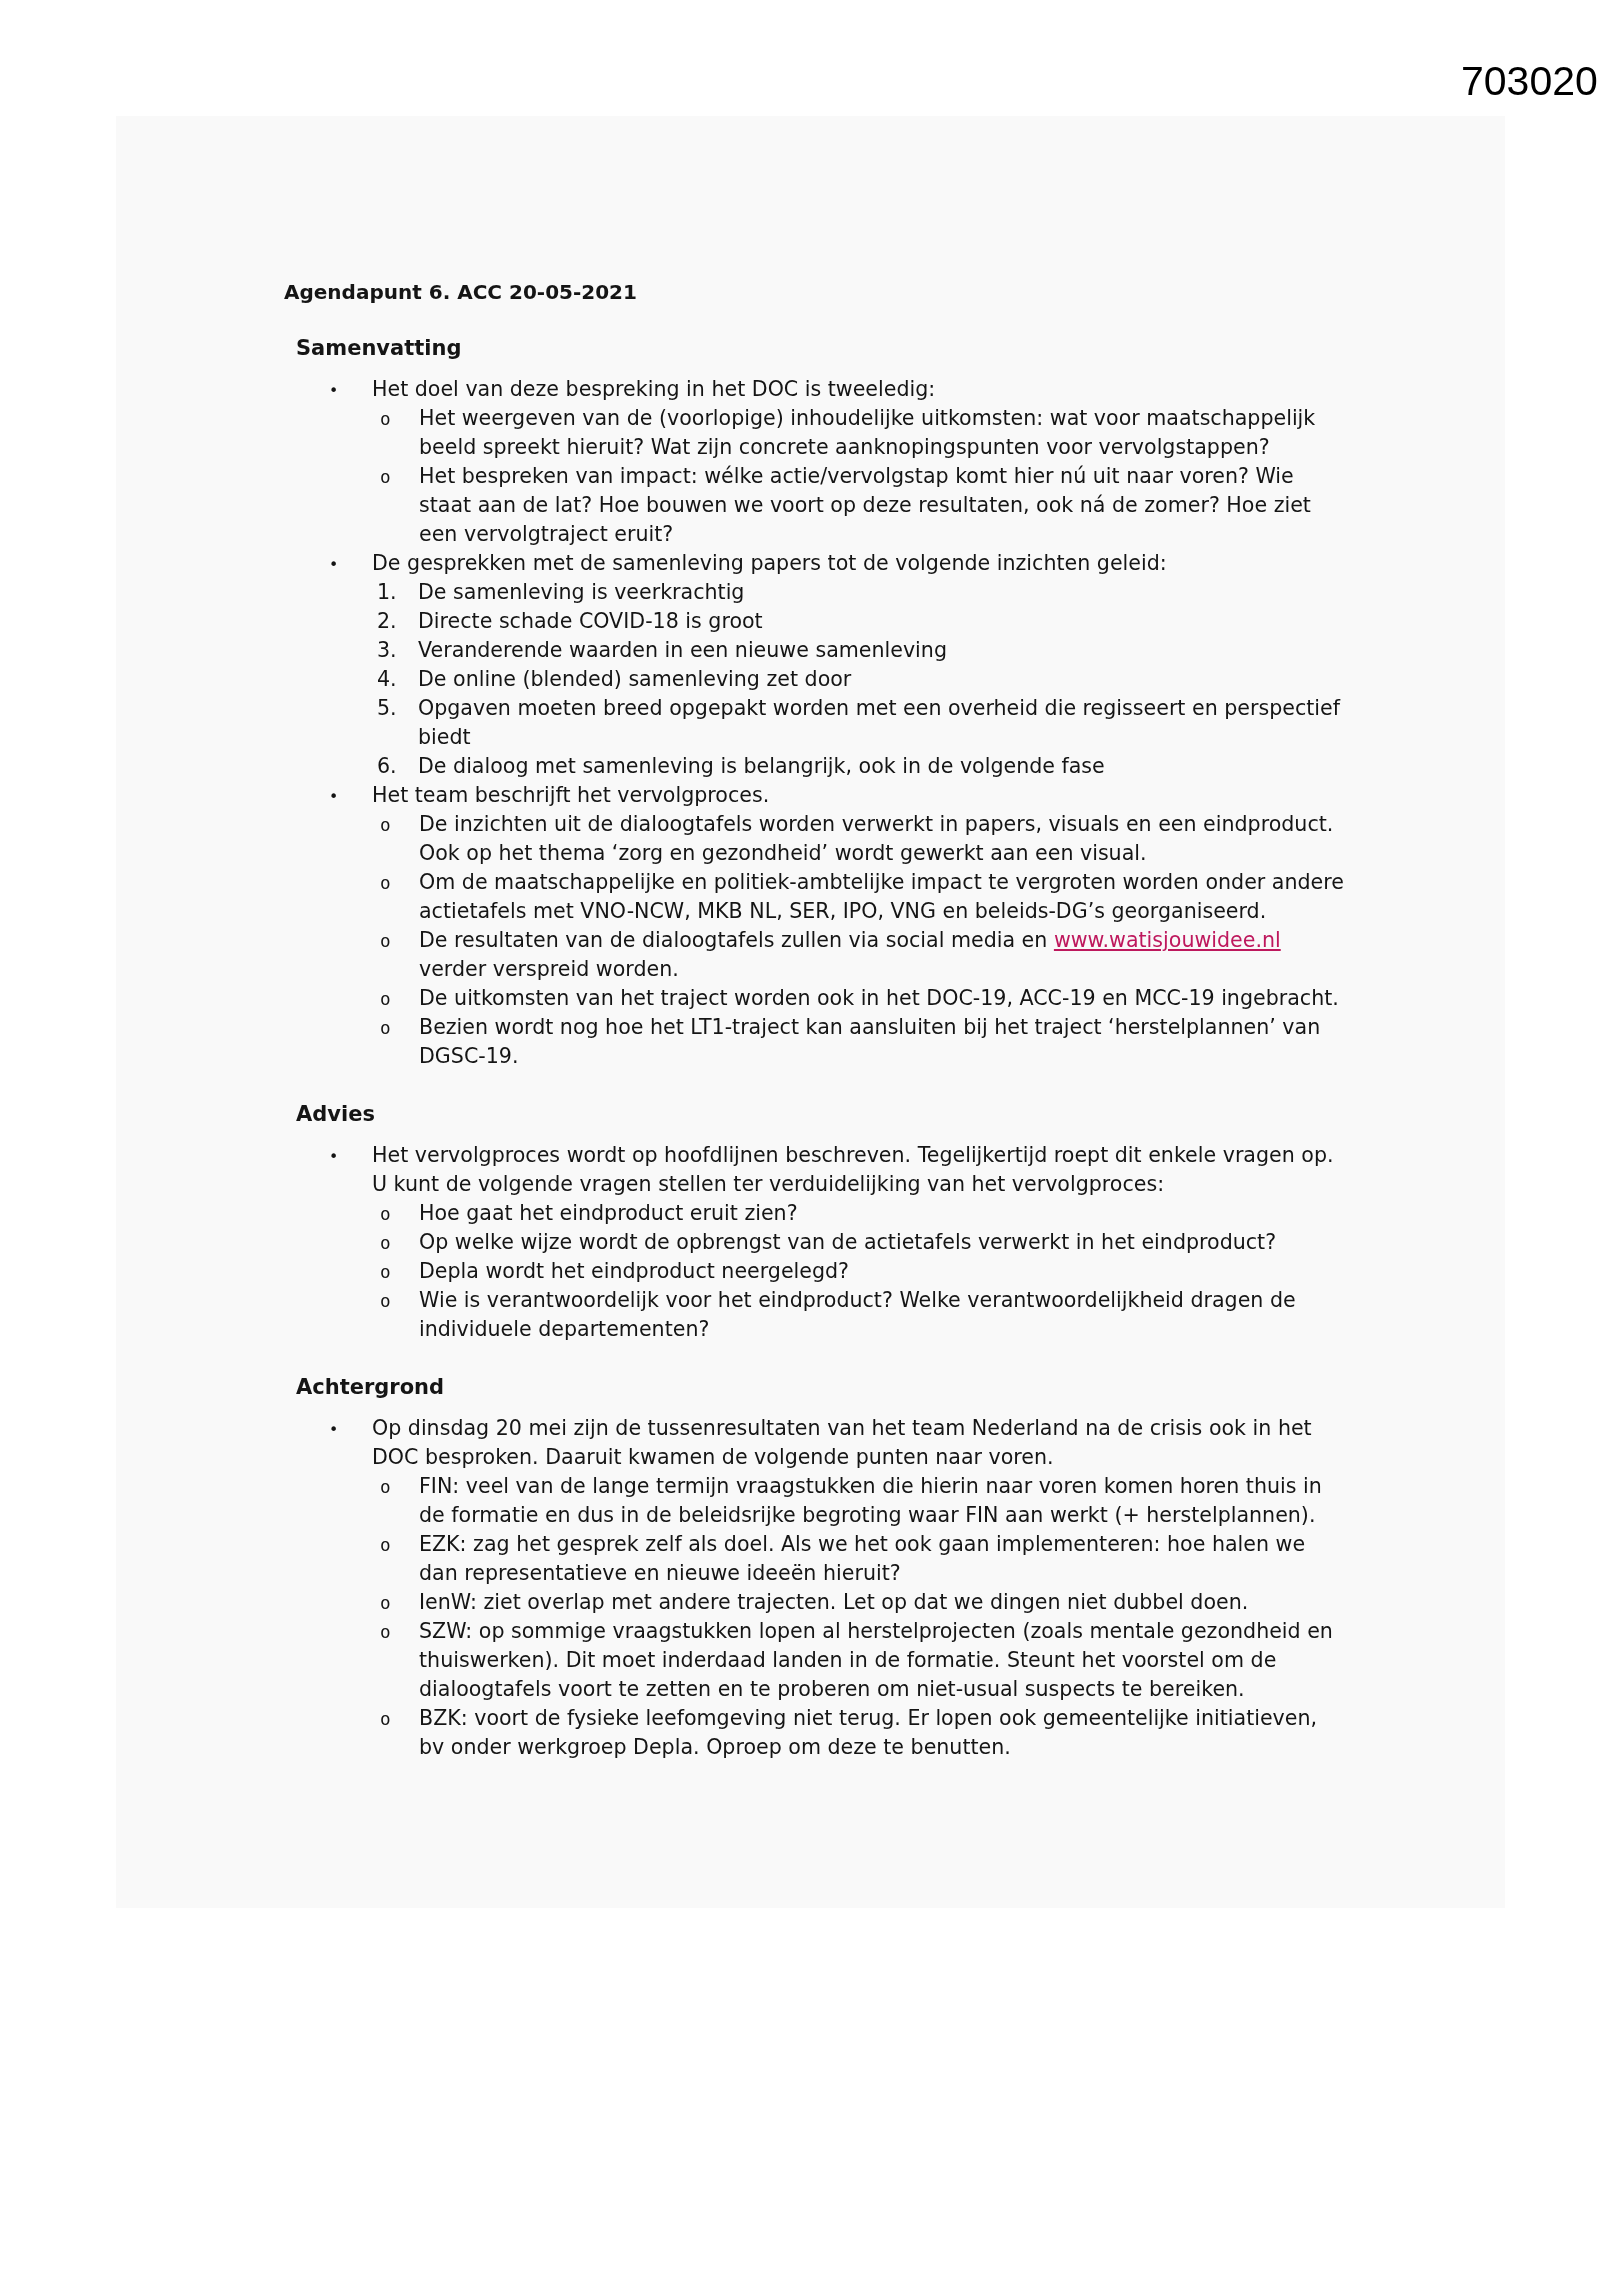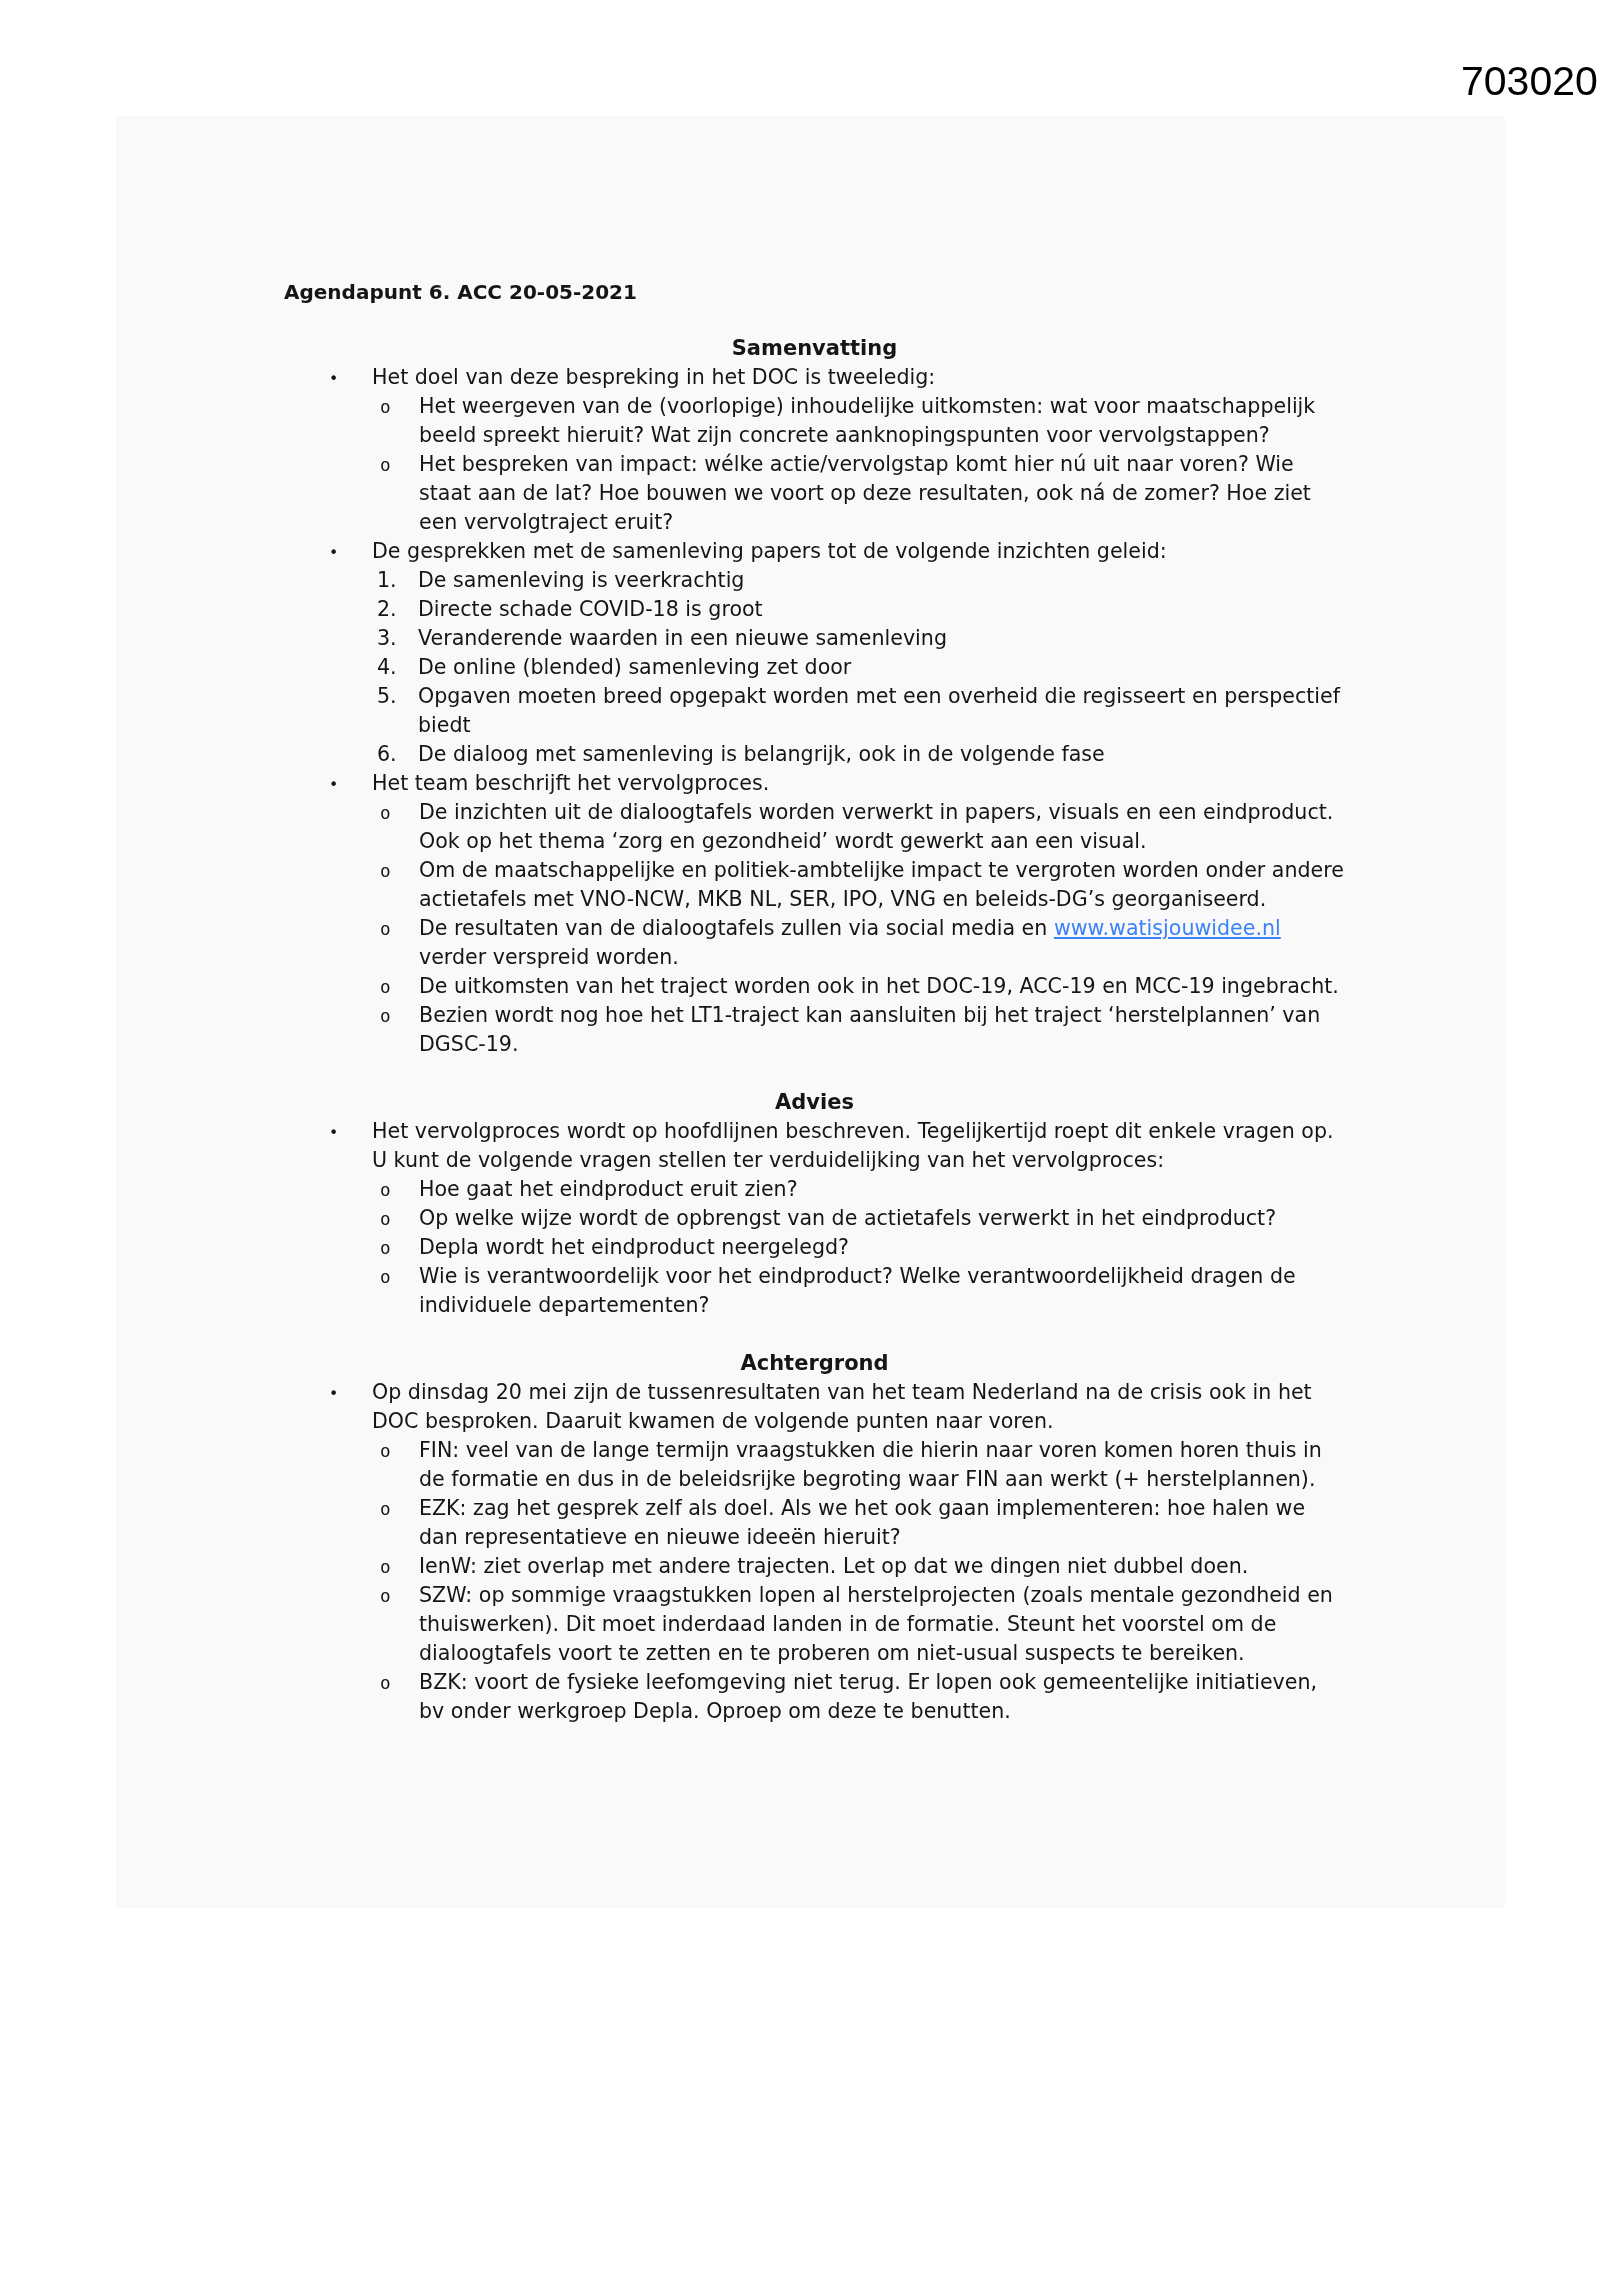--- a/index.html
+++ b/index.html
@@ -34,42 +34,41 @@
   .doc-title {
     font-weight: bold;
     font-size: 20px;
     margin: 0 0 27.4px 0;
   }
   .section { margin: 0; }
   .section + .section { margin-top: 29px; }
   .section-heading {
     font-weight: bold;
     font-size: 21px;
-    margin: 0;
-    text-align: center;
+    margin: 12px;
   }
   .li { position: relative; }
   .li1 { padding-left: 88px; }
   .li1 > .marker {
     position: absolute; left: 45px; top: 1px;
     font-size: 15.7px;
   }
   .li2 { padding-left: 135px; }
   .li2 > .marker {
     position: absolute; left: 96px; top: 1px;
     font-family: "DejaVu Sans Mono", monospace;
     font-size: 17.6px;
   }
   .li-num { padding-left: 134px; }
   .li-num > .marker {
     position: absolute; left: 93px; top: 0;
     font-size: 20.6px;
   }
   a.doc-link {
-    color: #3b82f6;
+    color: #be185d;
     text-decoration: underline;
     cursor: pointer;
   }
 </style>
 </head>
 <body>
 
 <div class="scan-area"></div>
 
 <div class="page-number">703020</div>

